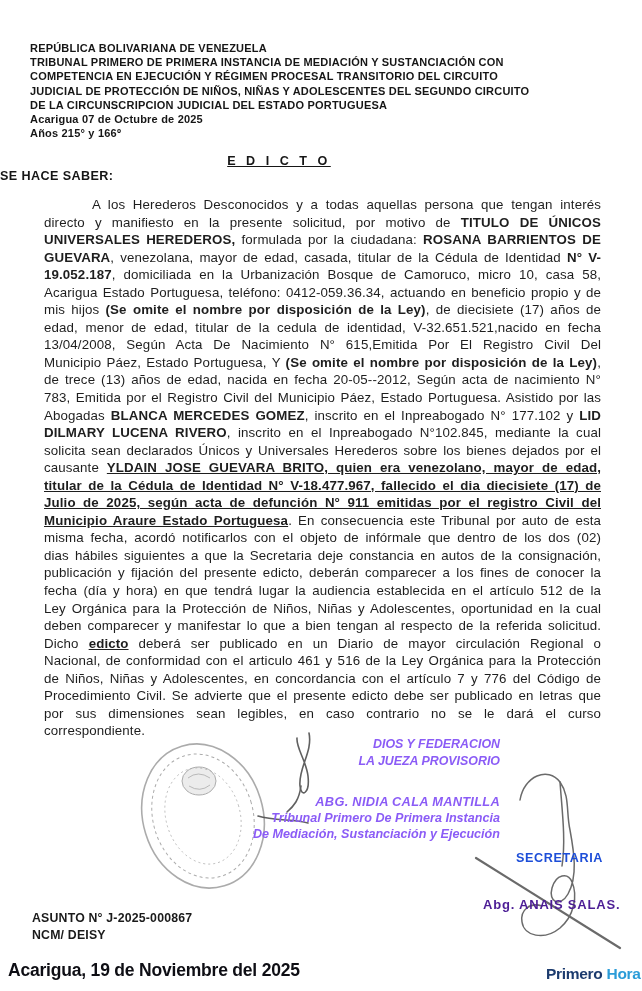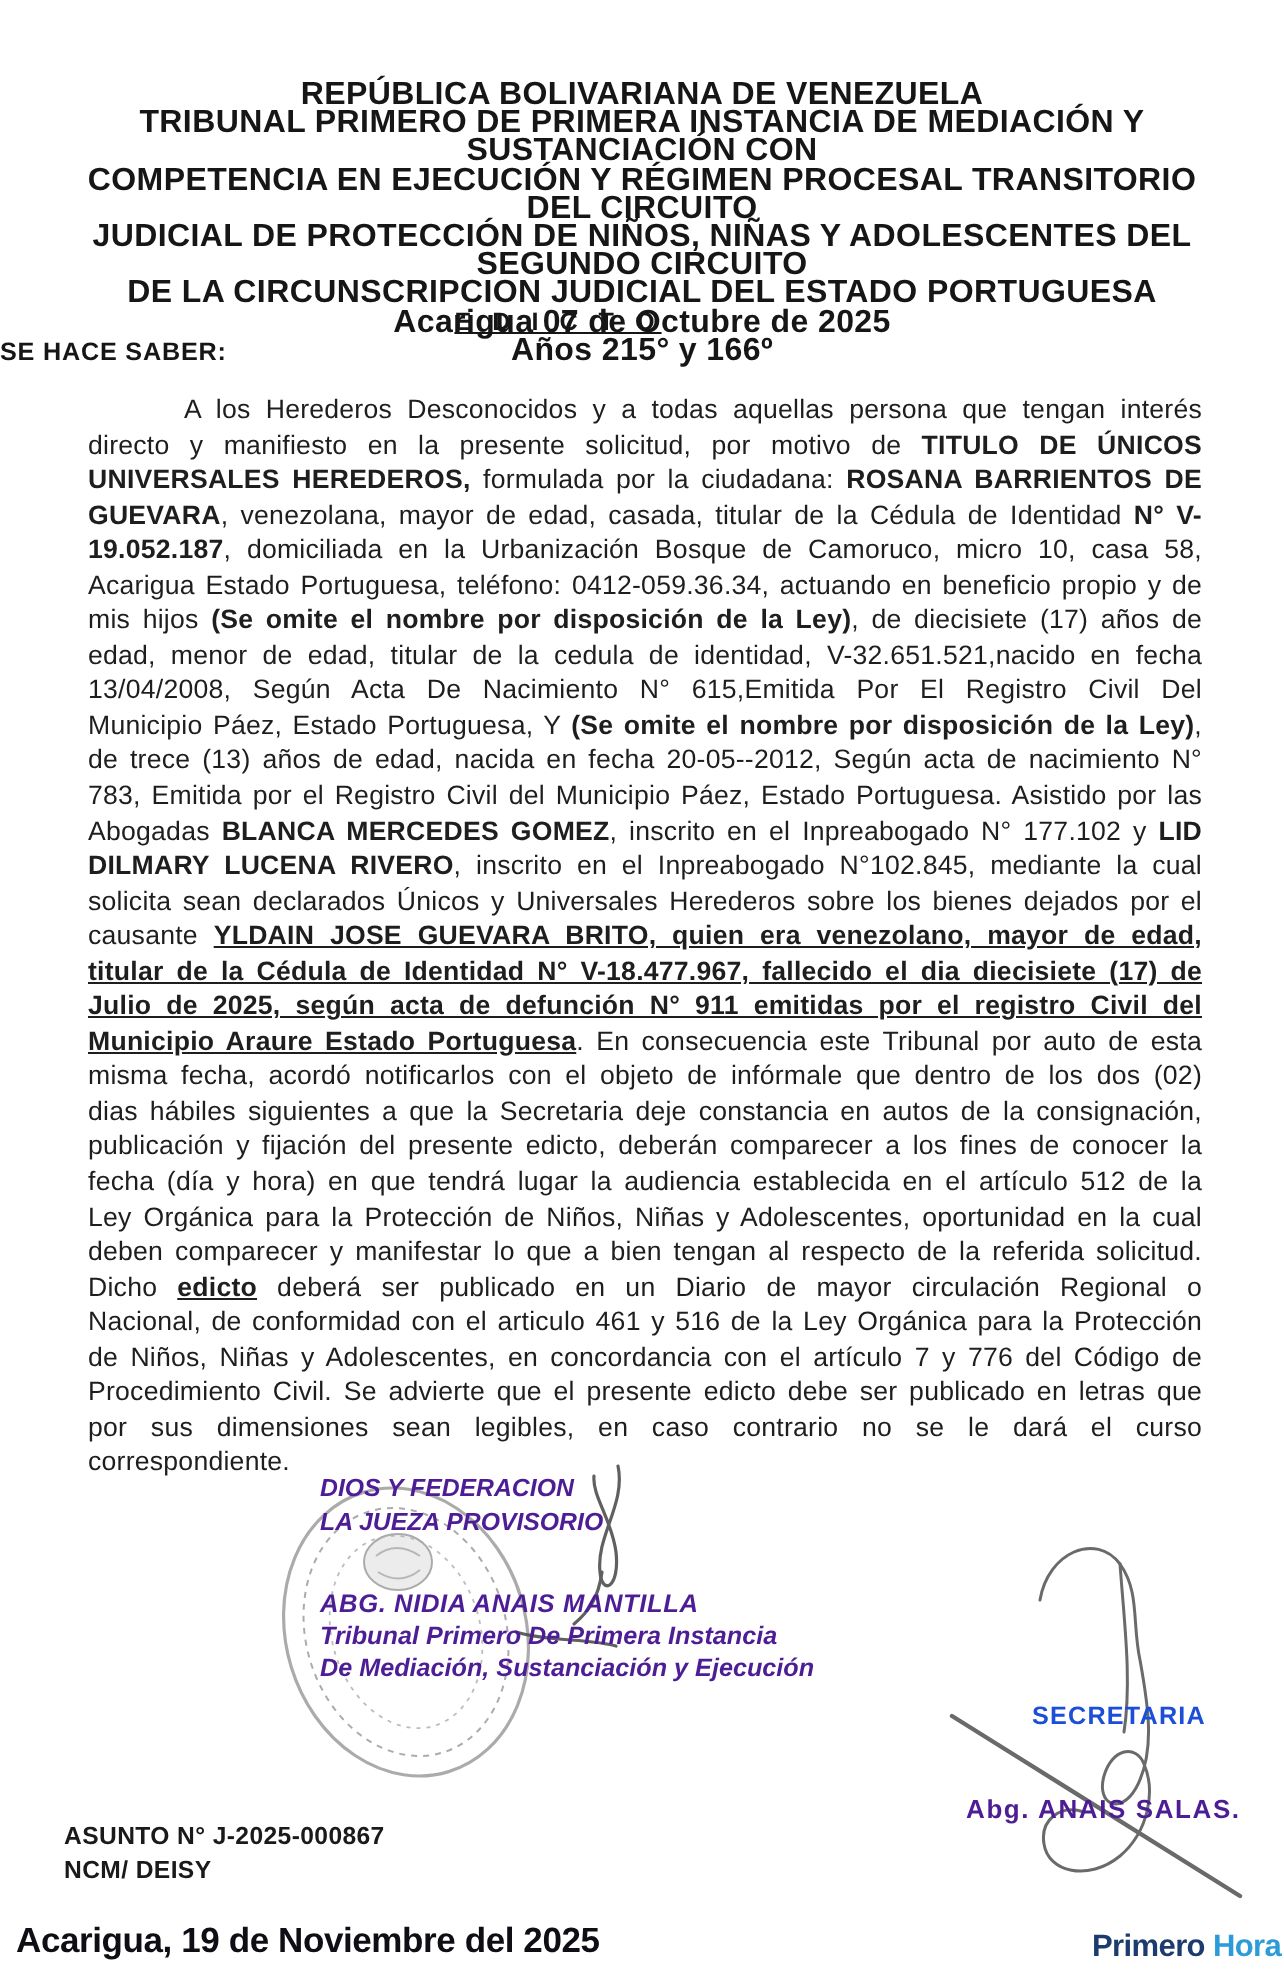--- a/index.html
+++ b/index.html
@@ -1,36 +1,36 @@
 <!DOCTYPE html>
 <html><head>
 <meta charset="utf-8">
 <style>
   html,body{margin:0;padding:0;background:#ffffff;}
   .page{
     position:relative;width:642px;height:991px;background:#ffffff;
     font-family:"Liberation Sans", sans-serif;color:#1d1d1d;overflow:hidden;
   }
   
-  .hdr{position:absolute;top:41px;left:30px;width:582px;text-align:center;
-       font-weight:bold;font-size:16px;line-height:14.2px;color:#161616;letter-spacing:.2px;}
+  .hdr{position:absolute;top:41px;left:30px;width:582px;
+       font-weight:bold;font-size:11px;line-height:14.2px;color:#161616;letter-spacing:.2px;}
   .edicto{position:absolute;top:154px;left:0;width:558px;text-align:center;
        font-weight:bold;font-size:12.6px;color:#161616;letter-spacing:3.5px;}
   .edicto span{text-decoration:underline;}
   .saber{position:absolute;top:169px;left:0;width:642px;
        font-weight:bold;font-size:12.6px;color:#161616;letter-spacing:.4px;}
   
   .body{position:absolute;top:196px;left:44px;width:557px;margin:0;
        font-size:13.3px;line-height:17.55px;text-align:justify;text-indent:48px;
        word-spacing:1.4px;letter-spacing:.12px;color:#1e1e1e;}
   .body .b{font-weight:bold;}
   .body .u{text-decoration:underline;font-weight:bold;}
   
-  .sigc{position:absolute;left:160px;width:340px;text-align:left;
-       font-style:italic;font-weight:bold;color:#4c1d95;}
+  .sigc{position:absolute;left:160px;width:340px;text-align:right;
+       font-style:italic;font-weight:bold;color:#8b5cf6;}
   .sig-invoc{top:736px;font-size:12.4px;line-height:16.5px;}
   .sig-judge{top:794px;font-size:12.6px;line-height:16.2px;}
   .sig-judge .jname{font-size:12.8px;letter-spacing:.3px;}
   
   .sec-title{position:absolute;left:516px;top:851px;font-weight:bold;font-size:12.6px;letter-spacing:.6px;color:#1d4ed8;}
   .sec-name{position:absolute;left:483px;top:897px;font-weight:bold;font-size:13px;letter-spacing:.8px;color:#4c1d95;}
   
   .case{position:absolute;left:32px;top:910px;font-weight:bold;font-size:12.3px;line-height:17px;color:#1a1a1a;letter-spacing:.2px;}
   
   .pubdate{position:absolute;left:8px;top:960px;font-weight:bold;font-size:17.5px;color:#0e0e14;letter-spacing:-0.2px;}
@@ -84,21 +84,21 @@
       <path d="M476,858 L620,948" stroke-width="2.2"></path>
     </g>
   </svg>
 
   <div class="sigc sig-invoc">
     <div>DIOS Y FEDERACION</div>
     <div>LA JUEZA PROVISORIO</div>
   </div>
 
   <div class="sigc sig-judge">
-    <div class="jname">ABG. NIDIA ANAIS MANTILLA</div>
+    <div class="jname">ABG. NIDIA CALA MANTILLA</div>
     <div>Tribunal Primero De Primera Instancia</div>
     <div>De Mediación, Sustanciación y Ejecución</div>
   </div>
 
   <div class="sec-title">SECRETARIA</div>
   <div class="sec-name">Abg. ANAIS SALAS.</div>
 
   <div class="case">
     <div>ASUNTO N° J-2025-000867</div>
     <div>NCM/ DEISY</div>

